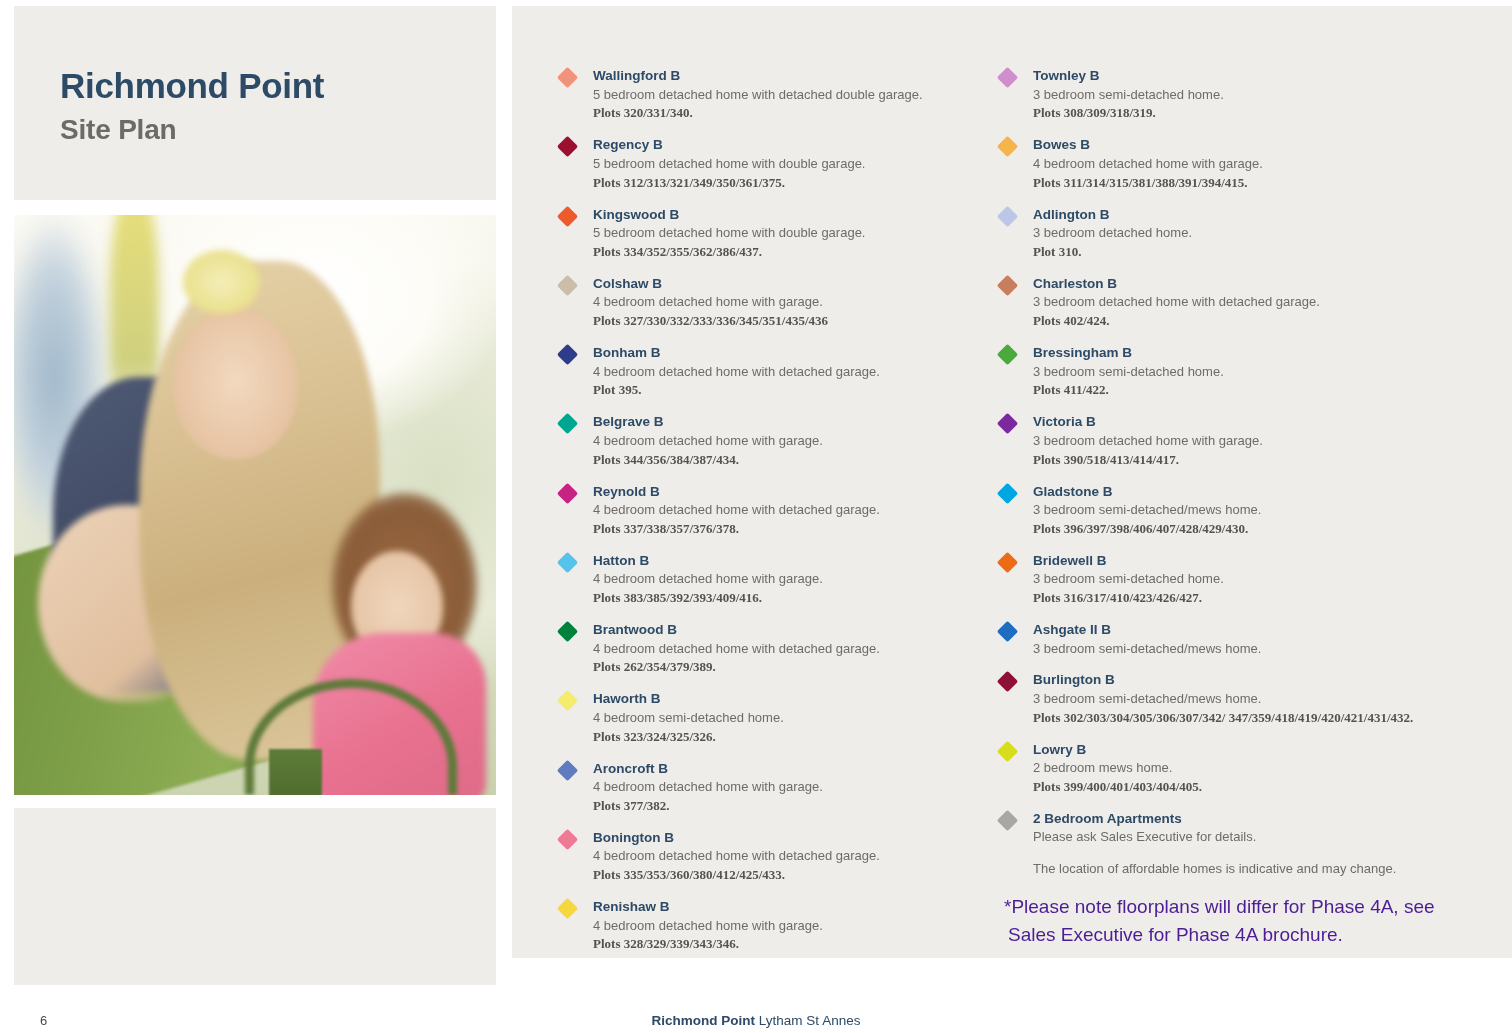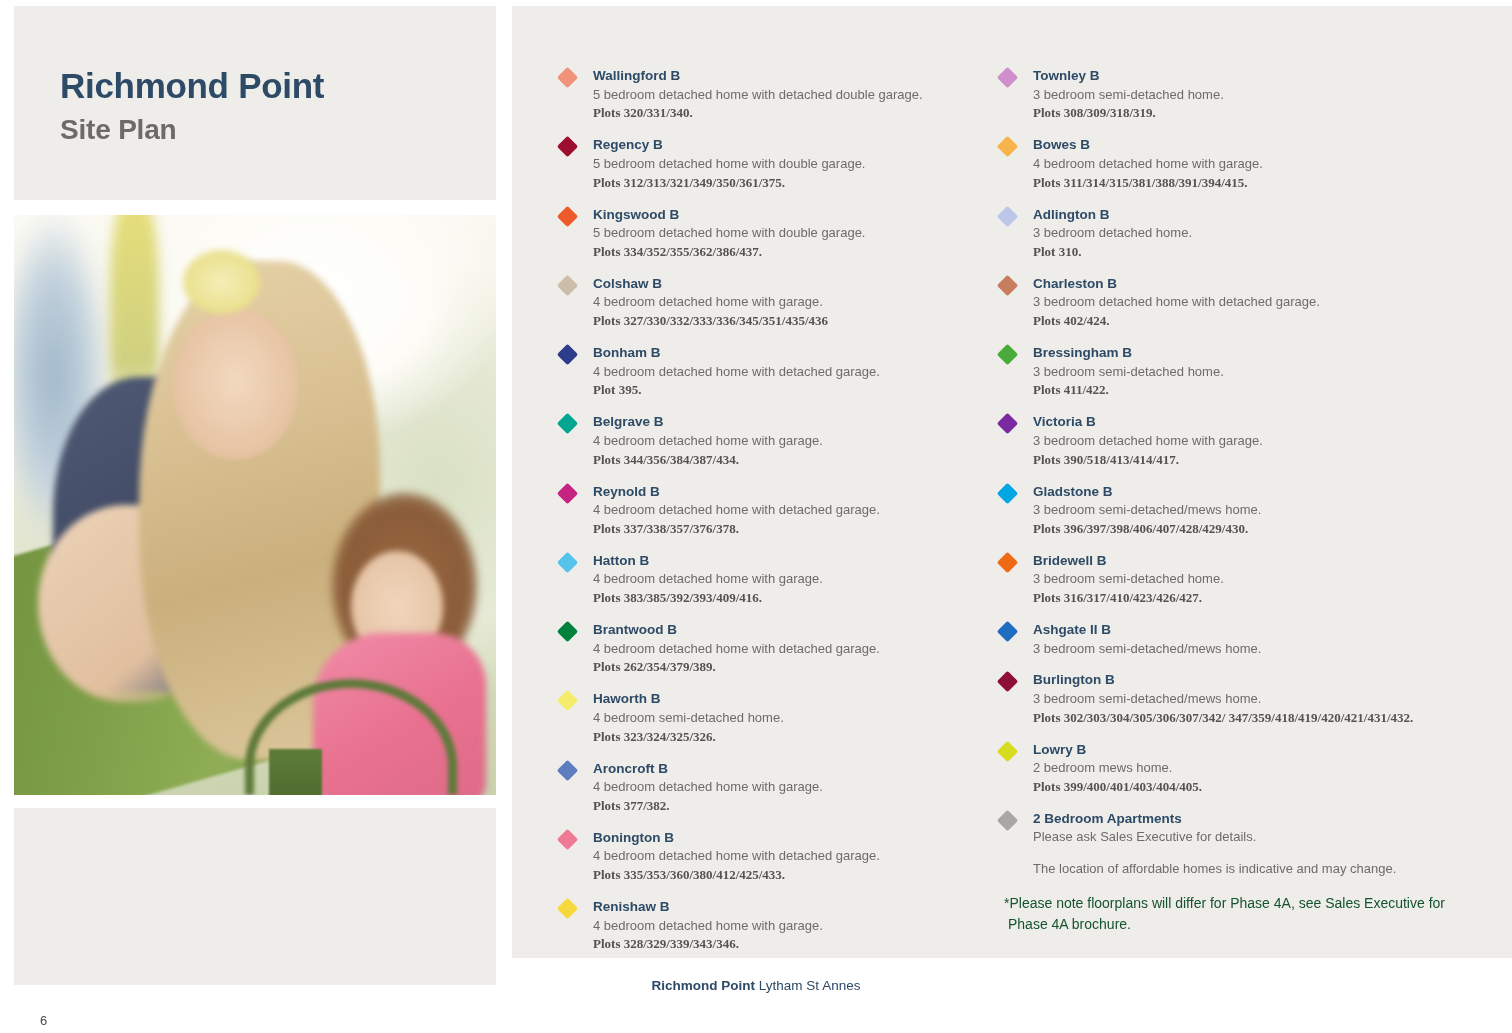--- a/index.html
+++ b/index.html
@@ -162,31 +162,31 @@
     font-size: 13px; font-weight: bold; color: #55524f; line-height: 1.45; font-family: Liberation Serif, serif;
   }
 
   .note-line {
     padding-left: 33px;
     font-size: 13px; color: #6e6b68; line-height: 1.5;
     margin-bottom: 14px;
   }
   .footnote {
     padding-left: 8px;
-    font-size: 14px; color: #14532d; line-height: 1.5;
+    font-size: 19px; color: #4c1d95; line-height: 1.5;
     text-indent: -4px;
   }
 
   
   .pg-num {
     position: absolute; left: 40px; top: 1013px;
     font-size: 13px; color: #4b4946; font-weight: normal;
   }
   .pg-footer {
-    position: absolute; left: 0; top: 978px; width: 1512px;
+    position: absolute; left: 0; top: 1013px; width: 1512px;
     text-align: center; font-size: 13.5px; color: #2d4a66;
   }
   .pg-footer .brand { font-weight: bold; }
   .pg-footer .loc { font-weight: normal; color: #2d4a66; }
 </style>
 </head>
 <body>
 
 <div class="page">
 

